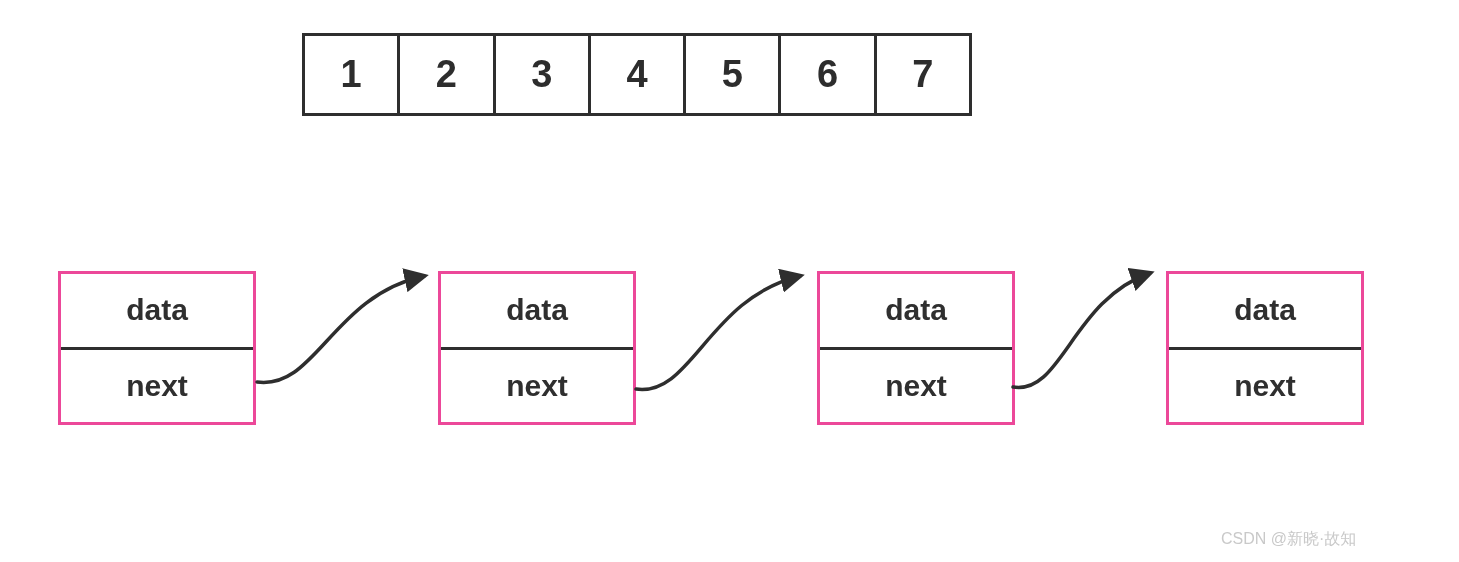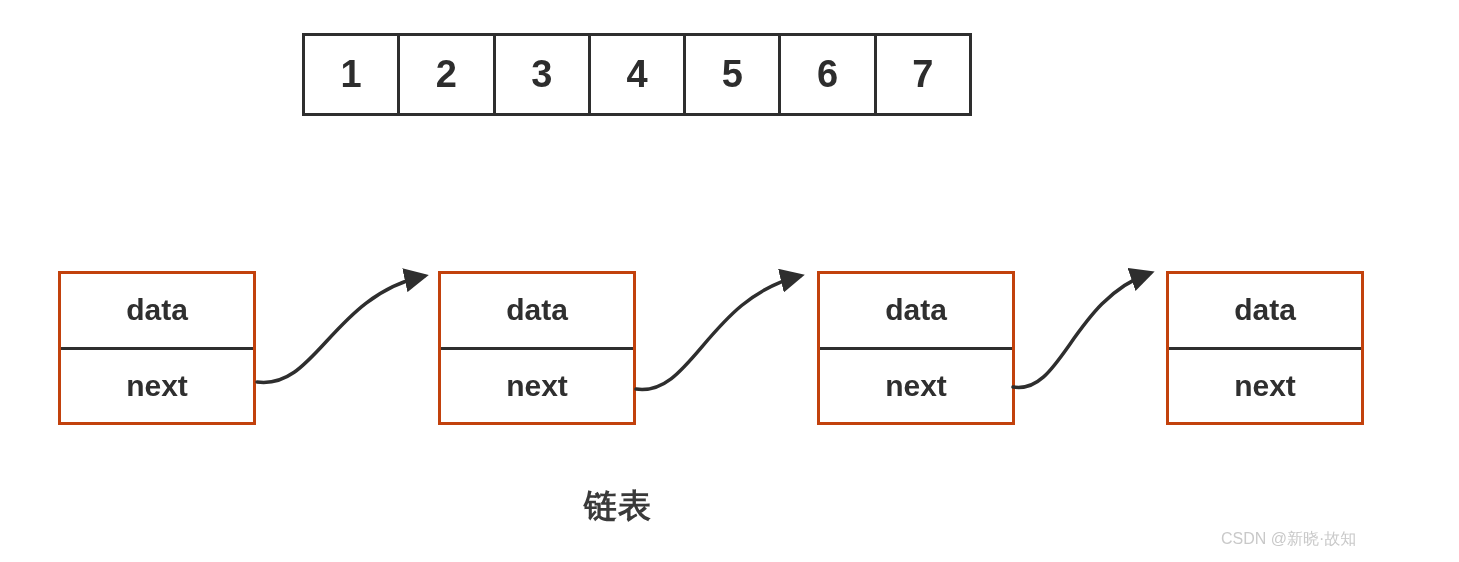--- a/index.html
+++ b/index.html
@@ -42,21 +42,21 @@
     font-weight: 700;
     color: #3a3a3a;
     letter-spacing: 1px;
   }
 
   
   .node {
     position: absolute;
     top: 271px;
     width: 198px; height: 154px;
-    border: 3px solid #c2410c;
+    border: 3px solid #ec4899;
     box-sizing: border-box;
     display: flex;
     flex-direction: column;
     background: #ffffff;
   }
   .node-1 { left: 58px; }
   .node-2 { left: 438px; }
   .node-3 { left: 817px; }
   .node-4 { left: 1166px; }
   .node-cell {
@@ -141,17 +141,16 @@
     <defs>
       <marker id="arrowhead" viewBox="0 0 10 10" refX="8" refY="5" markerWidth="7" markerHeight="7" orient="auto">
         <path d="M 0 0 L 10 5 L 0 10 z" fill="#2e2e2e"></path>
       </marker>
     </defs>
     <path class="arrow-path" d="M 257 382 C 316 390 332 296 424 276" marker-end="url(#arrowhead)"></path>
     <path class="arrow-path" d="M 636 389 C 692 397 708 298 800 276" marker-end="url(#arrowhead)"></path>
     <path class="arrow-path" d="M 1013 387 C 1062 395 1072 300 1150 273" marker-end="url(#arrowhead)"></path>
   </svg>
 
-  <div class="list-label">链表</div>
 
   <div class="watermark">CSDN @新晓·故知</div>
 
 </div>
 
 </body></html>

